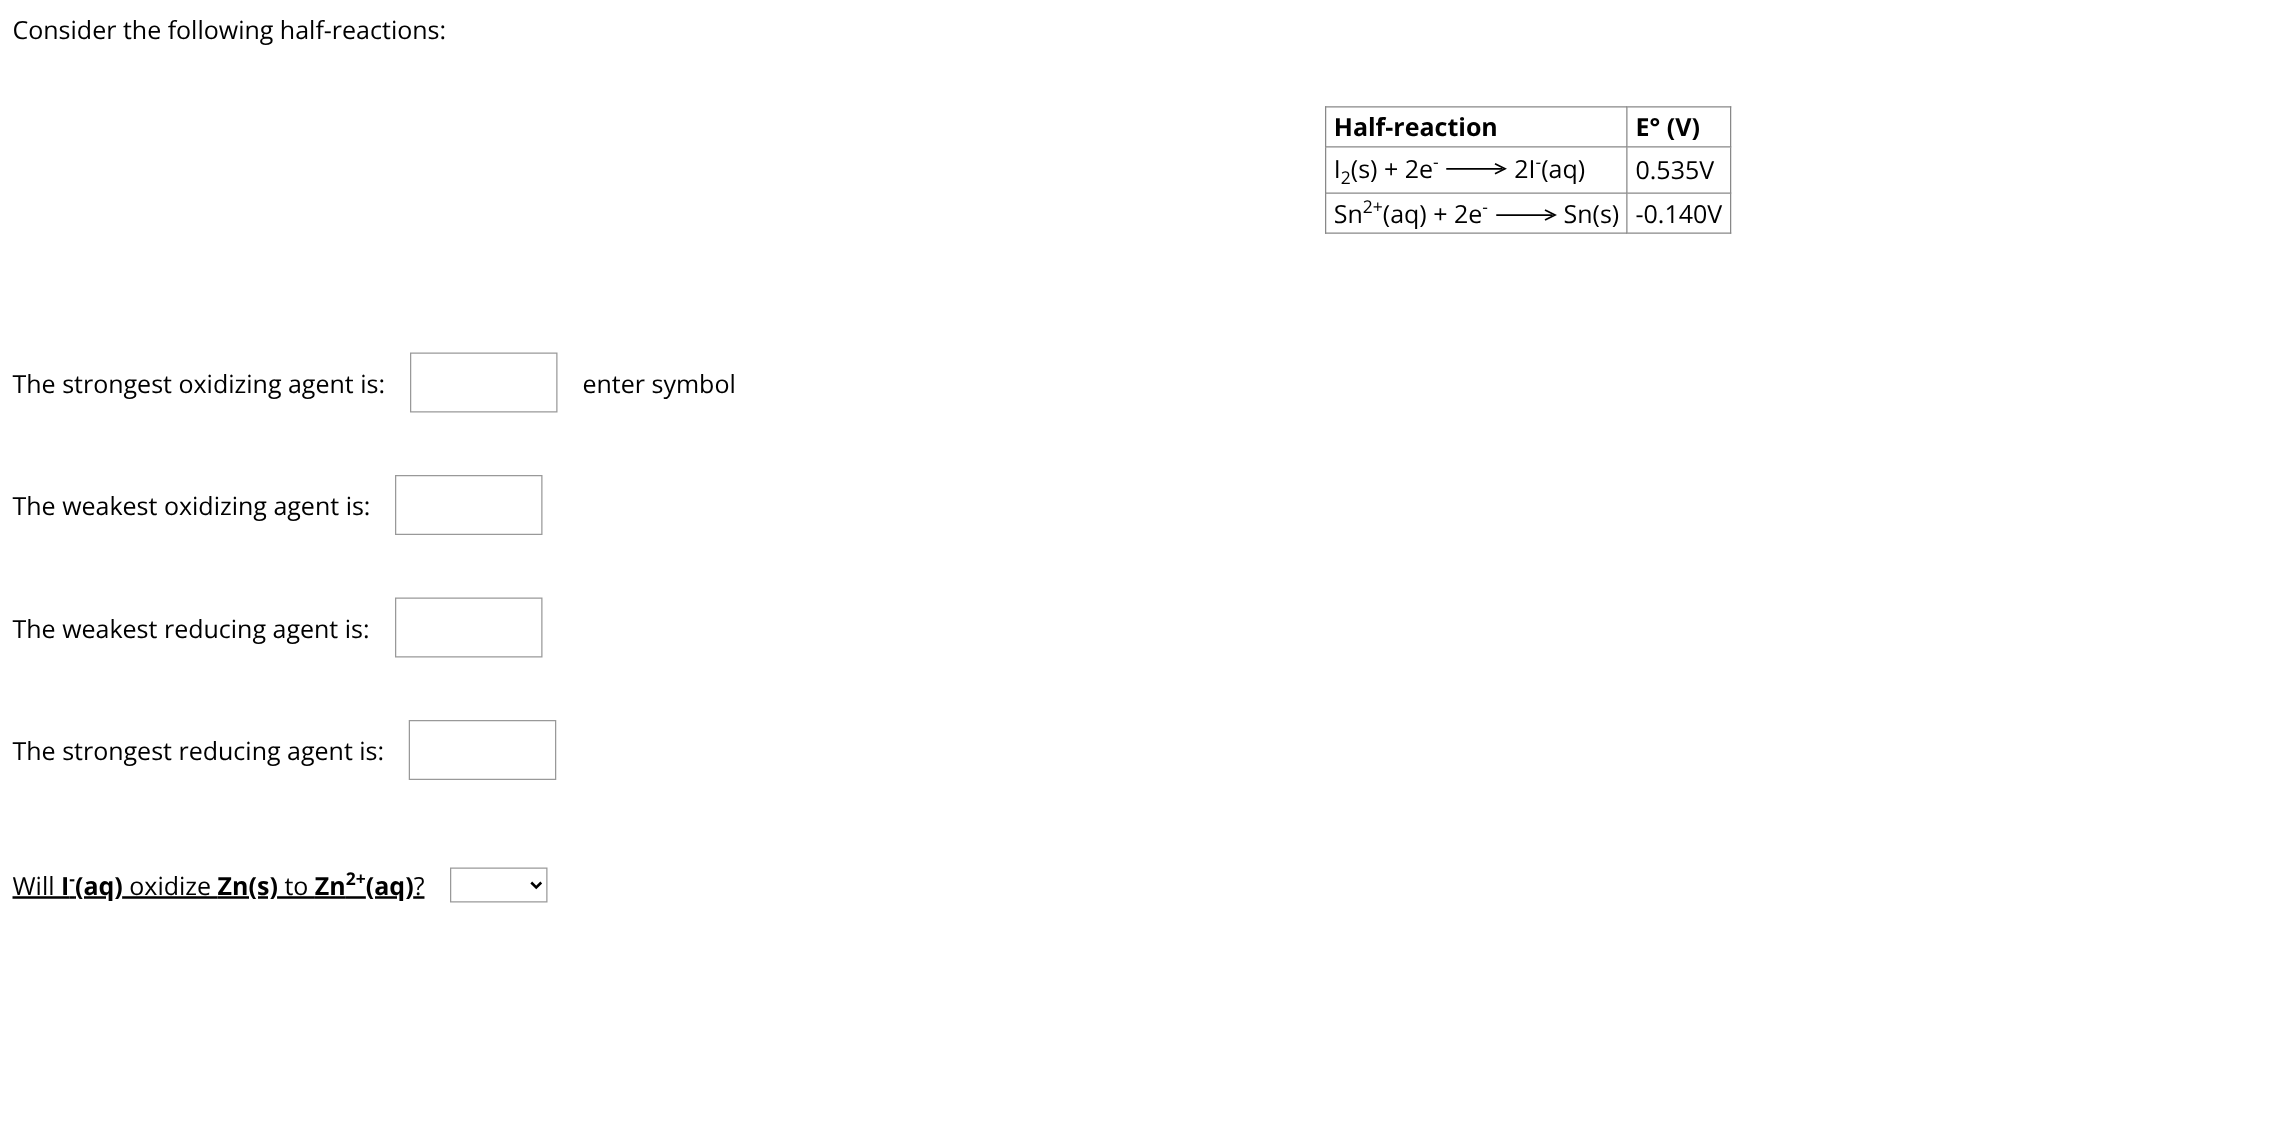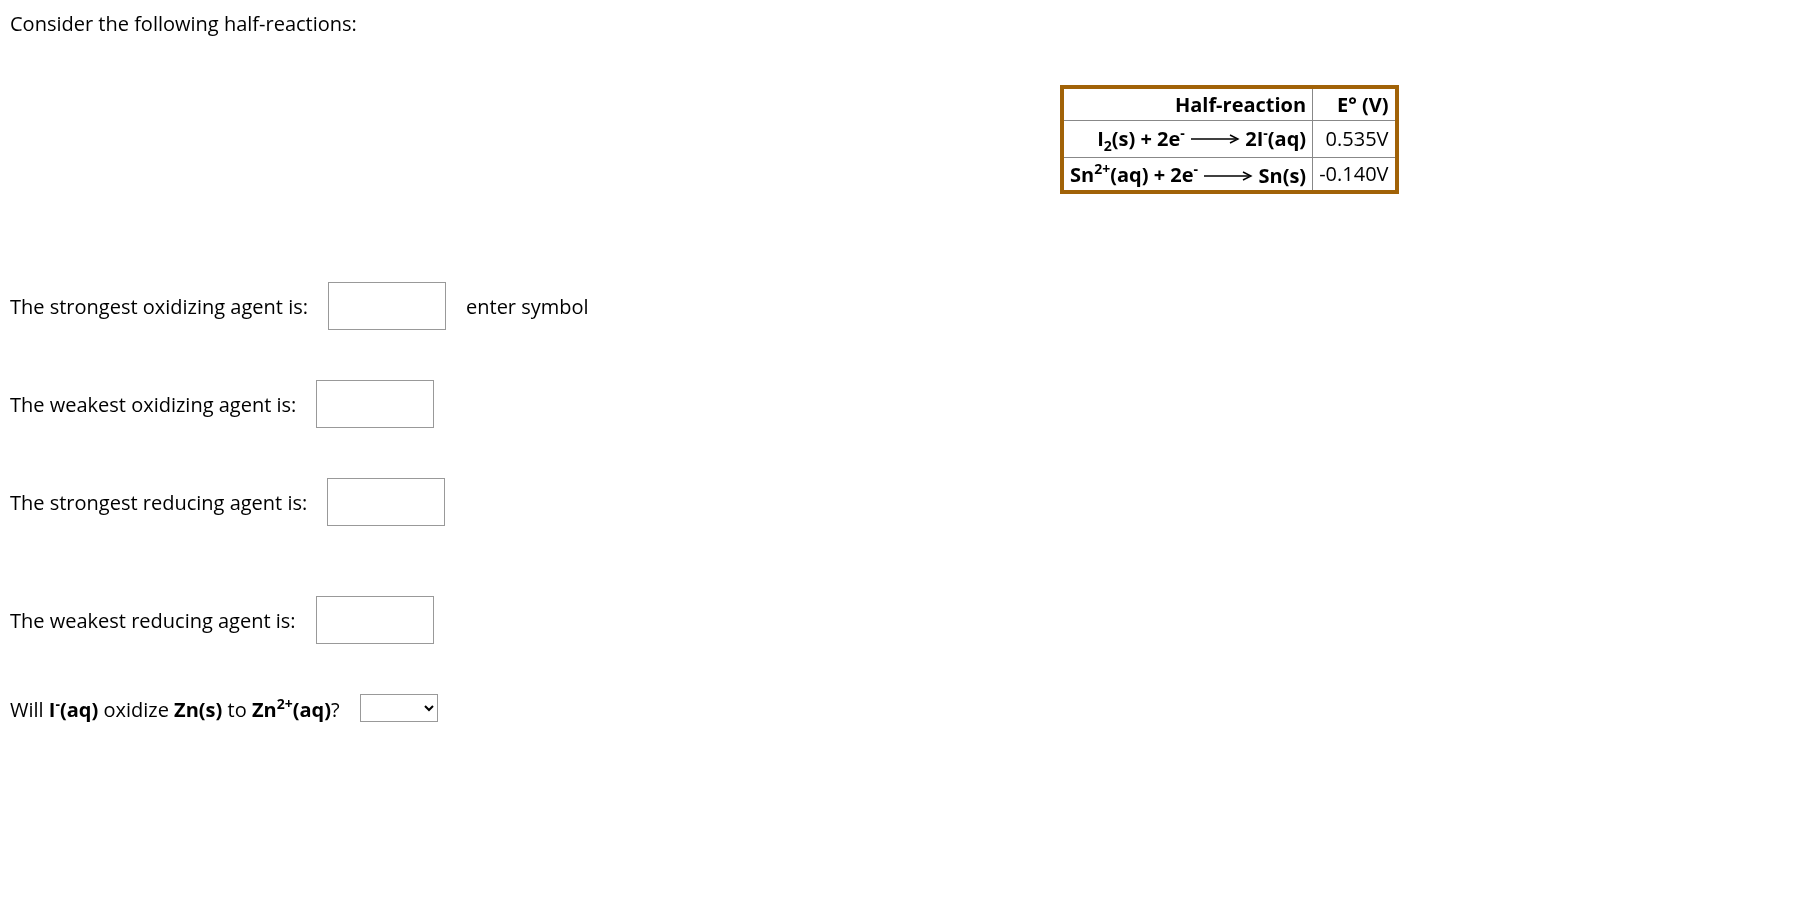--- a/index.html
+++ b/index.html
@@ -12,30 +12,29 @@
       background: #fff;
     }
     .intro { margin-bottom: 15px; }
     .table-wrap {
       position: absolute;
       left: 1060px;
       top: 85px;
     }
     table.hr {
       border-collapse: collapse;
-      border: 4px solid #a16207;
-      text-align: right;
+      border: 1px solid #a16207;
     }
     table.hr td {
       border: 1px solid #888;
       padding: 2px 6px;
       font-size: 20px;
       white-space: nowrap;
     }
-    table.hr td.reaction { font-weight: bold; }
+    table.hr td.reaction { font-weight: normal; }
     table.hr td.header { font-weight: bold; }
     table.hr td.val { font-weight: normal; }
     .arrow {
       display: inline-block;
       width: 50px;
       vertical-align: middle;
       position: relative;
       top: -1px;
     }
     .arrow svg { display: block; }
@@ -115,30 +114,30 @@
     <span class="qlabel">The strongest oxidizing agent is:</span>
     <input class="text-in small" type="text" style="">
     <span class="hint">enter symbol</span>
   </div>
 
   <div class="qrow">
     <span class="qlabel">The weakest oxidizing agent is:</span>
     <input class="text-in small" type="text" style="">
   </div>
 
+  <div class="qrow">
+    <span class="qlabel">The weakest reducing agent is:</span>
+    <input class="text-in small" type="text" style="">
+  </div>
+
   <div class="qrow" style="margin-bottom:70px;">
     <span class="qlabel">The strongest reducing agent is:</span>
     <input class="text-in small" type="text" style="">
   </div>
 
-  <div class="qrow">
-    <span class="qlabel">The weakest reducing agent is:</span>
-    <input class="text-in small" type="text" style="">
-  </div>
-
-  <div class="qrow" style="margin-bottom:30px;">
+  <div class="qrow" style="margin-bottom:30px;text-decoration:underline;">
     <span class="qlabel">
       <span>Will </span><b>I<sup>-</sup>(aq)</b><span> oxidize </span><b>Zn(s)</b><span> to </span><b>Zn<sup>2+</sup>(aq)</b><span>?</span>
     </span>
     <select class="dd"></select>
   </div>
 
 </div>
 
 </body></html>

